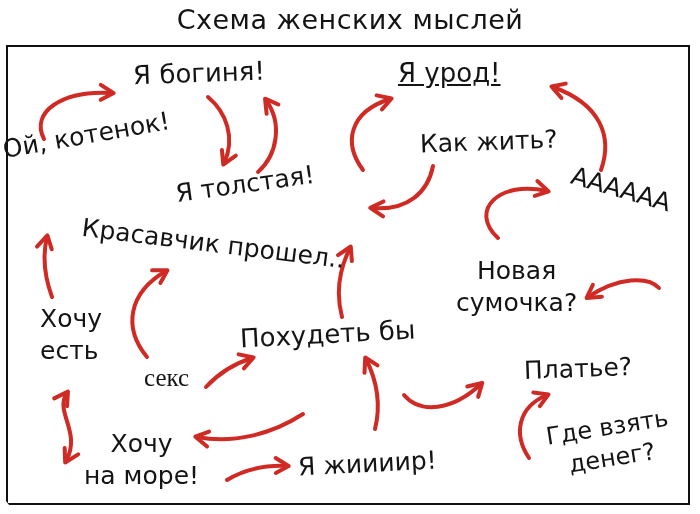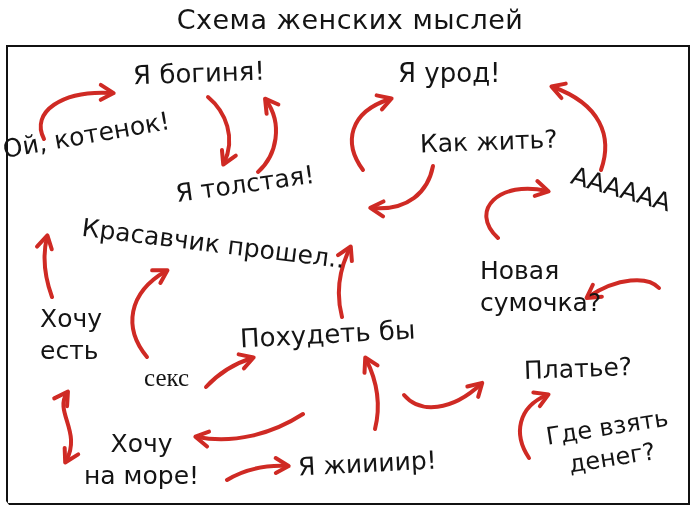--- a/index.html
+++ b/index.html
@@ -97,33 +97,33 @@
     <path class="arrow" d="M 375 429 C 381 405, 377 381, 366 359" marker-end="url(#head)"></path>
     <path class="arrow" d="M 404 395 C 420 414, 452 411, 481 384" marker-end="url(#head)"></path>
     <path class="arrow" d="M 67 393 C 54 412, 82 432, 66 461" marker-start="url(#head)" marker-end="url(#head)"></path>
     <path class="arrow" d="M 303 414 C 272 434, 234 444, 197 437" marker-end="url(#head)"></path>
     <path class="arrow" d="M 227 480 C 245 469, 264 465, 287 466" marker-end="url(#head)"></path>
     <path class="arrow" d="M 529 458 C 513 434, 518 407, 547 395" marker-end="url(#head)"></path>
   </svg>
 
   <div class="node" style="left:133px; top:57px; font-size:26px; transform:rotate(-2deg);">Я богиня!</div>
 
-  <div class="node" style="left:398px; top:57px; font-size:26px;">Я урод!</div>
+  <div class="node" style="left:398px; top:57px; font-size:26px;text-decoration:underline;">Я урод!</div>
 
   <div class="node" style="left:6px; top:134px; transform:rotate(-10deg); transform-origin:left bottom;">Ой, котенок!</div>
 
   <div class="node" style="left:420px; top:126px; transform:rotate(-2deg);">Как жить?</div>
 
   <div class="node" style="left:178px; top:178px; transform:rotate(-8deg); transform-origin:left bottom;">Я толстая!</div>
 
   <div class="node" style="left:576px; top:160px; transform:rotate(16deg); transform-origin:left top;">АААААА</div>
 
   <div class="node" style="left:84px; top:212px; transform:rotate(7deg); transform-origin:left top;">Красавчик прошел..</div>
 
-  <div class="node" style="left:480px; top:255px;">Новая
+  <div class="node" style="left:456px; top:255px;text-align:center;">Новая
 сумочка?</div>
 
   <div class="node" style="left:40px; top:303px;">Хочу
 есть</div>
 
   <div class="node" style="left:240px; top:318px; font-size:26px; transform:rotate(-3deg);">Похудеть бы</div>
 
   <div class="node" style="left:144px; top:362px;font-family:Liberation Serif, serif;">секс</div>
 
   <div class="node" style="left:524px; top:353px; transform:rotate(-2deg);">Платье?</div>

